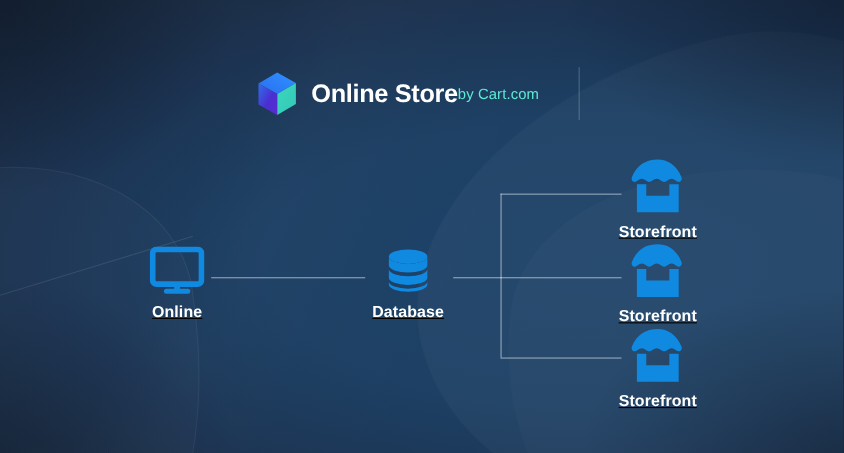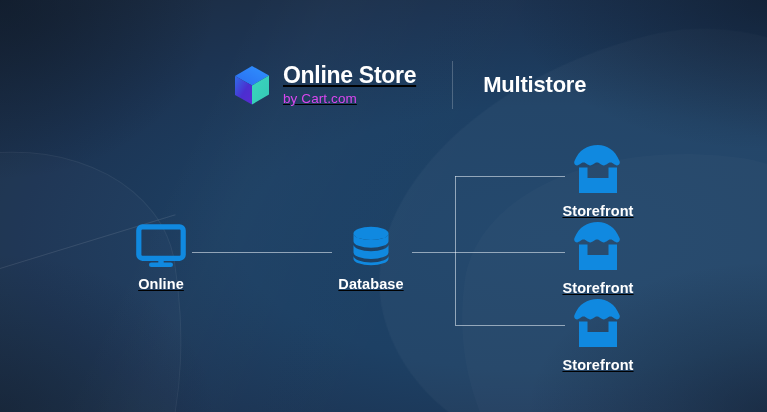--- a/index.html
+++ b/index.html
@@ -103,33 +103,32 @@
     position: absolute;
     left: 232px;
     top: 58px;
     display: flex;
     align-items: center;
     height: 54px;
   }
   .logo-mark { width: 40px; height: 42px; margin-right: 11px; flex: none; }
   .logo-words {
     display: flex;
-    flex-direction: column;
+    flex-direction: row;
     justify-content: center;
     line-height: 1;
-    text-decoration: underline;
   }
   .logo-title {
     color: #ffffff;
     font-size: 23px;
     font-weight: bold;
     letter-spacing: -0.3px;
   }
   .logo-sub {
-    color: #d946ef;
+    color: #5eead4;
     font-size: 13.5px;
     font-weight: normal;
     margin-top: 5px;
     letter-spacing: 0.1px;
   }
   .divider {
     width: 1px;
     height: 48px;
     background: rgba(255,255,255,0.22);
     margin: 0 30px 0 36px;
@@ -207,21 +206,20 @@
       <polygon points="3,12 20,21.5 20,40.5 3,31" fill="url(#gLeft)"></polygon>
     </svg>
 
     <div class="logo-words">
       <span class="logo-title">Online Store</span>
       <span class="logo-sub">by Cart.com</span>
     </div>
 
     <div class="divider"></div>
 
-    <span class="headline">Multistore</span>
   </div>
 
   <div class="conn h" style="left:192px; top:252px; width:140px;"></div>
   <div class="conn h" style="left:412px; top:252px; width:44px;"></div>
   <div class="conn v" style="left:455px; top:176px; height:149px;"></div>
   <div class="conn h" style="left:455px; top:176px; width:110px;"></div>
   <div class="conn h" style="left:455px; top:252px; width:110px;"></div>
   <div class="conn h" style="left:455px; top:325px; width:110px;"></div>
 
   <div class="node" style="left:124px; top:224px; width:74px;">

